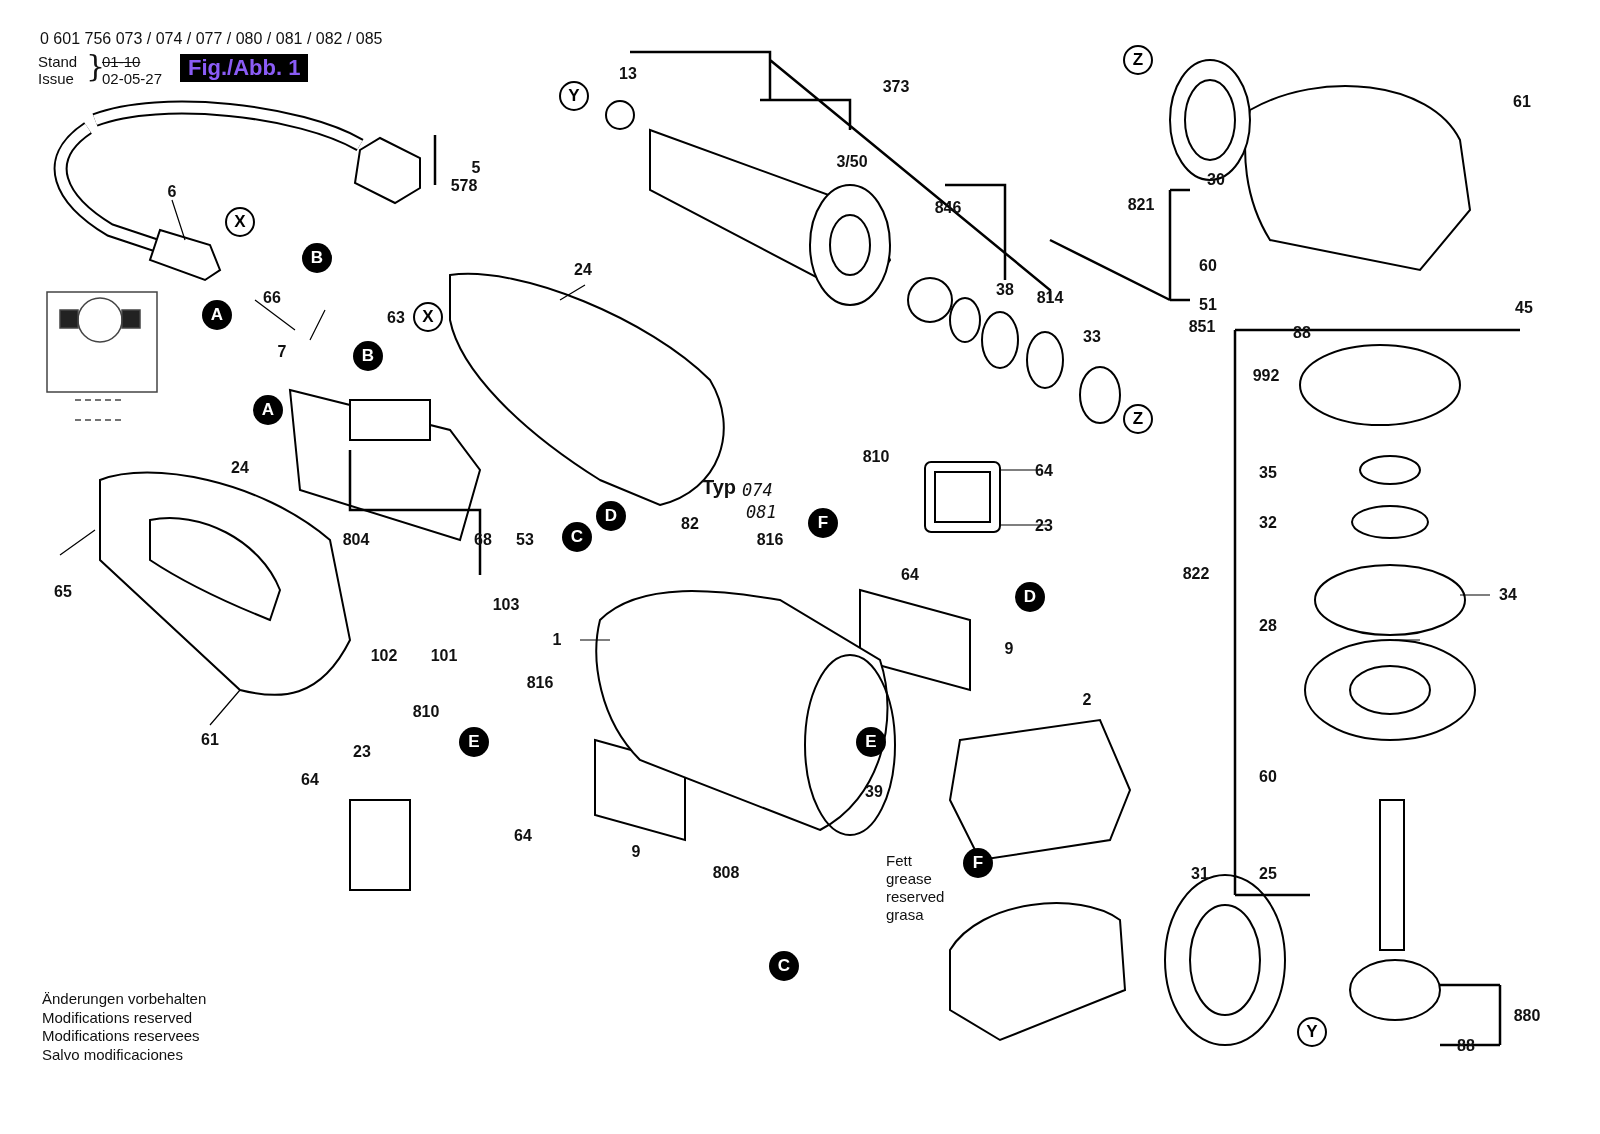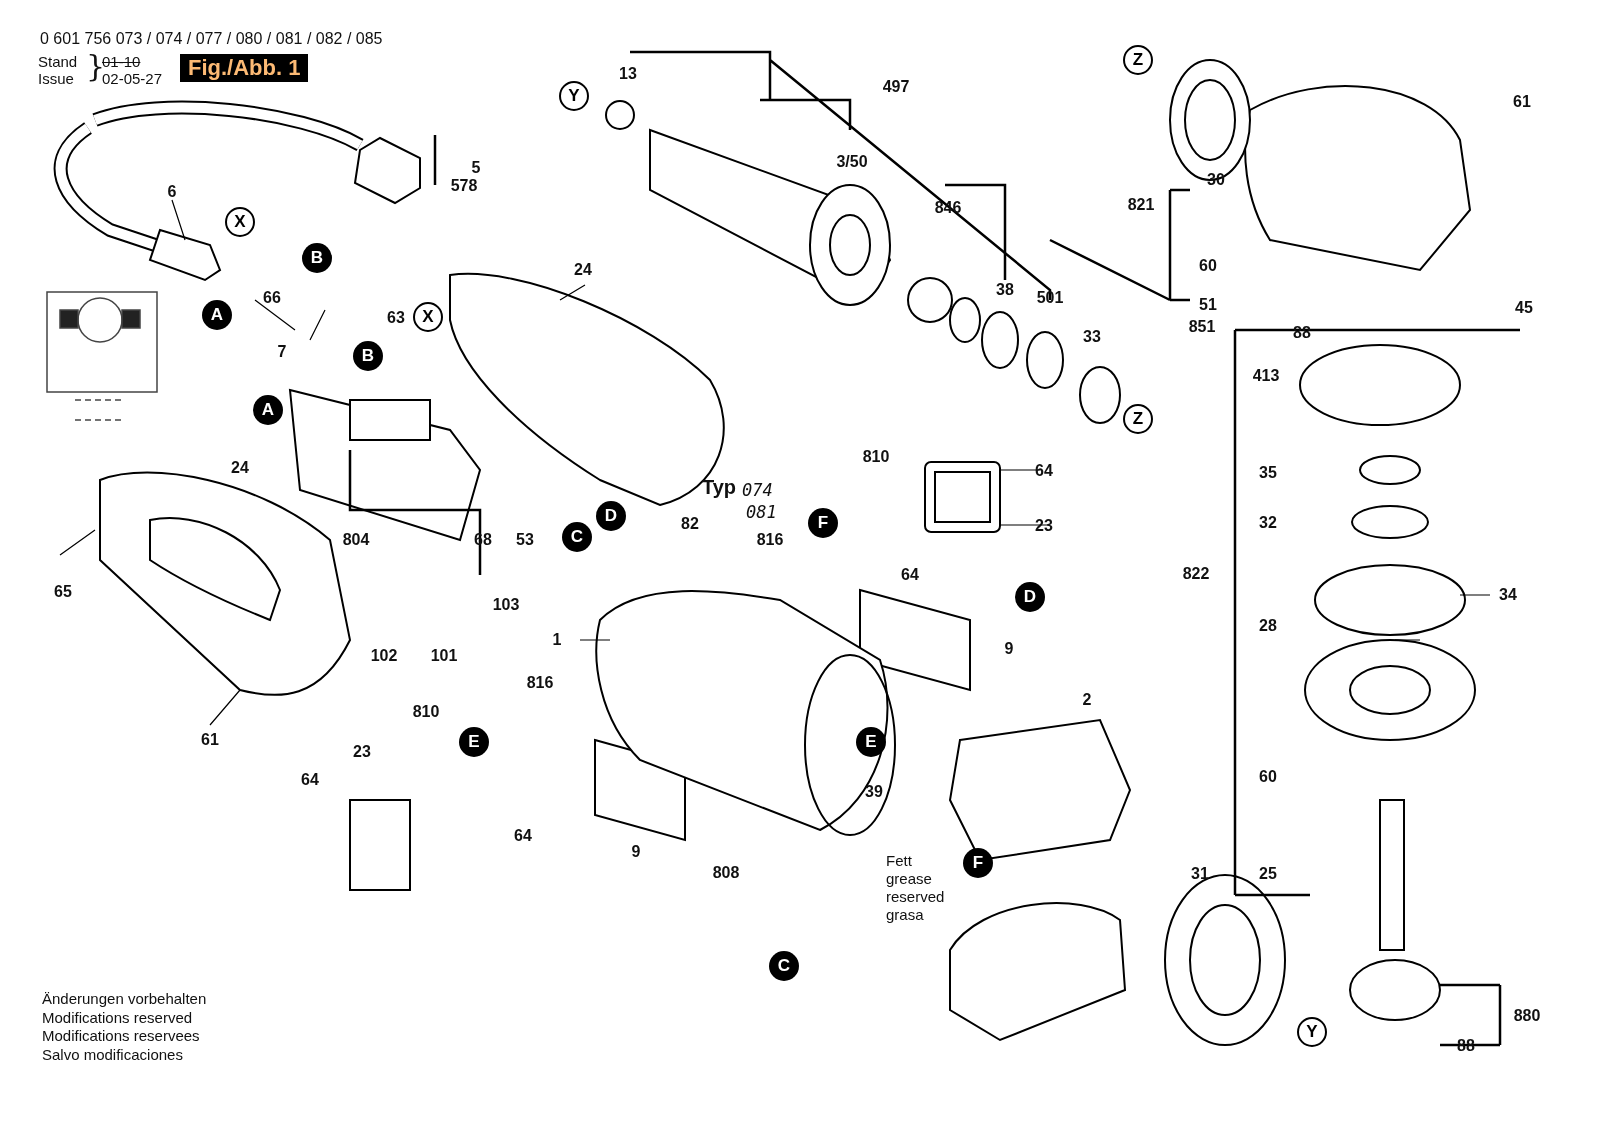--- a/index.html
+++ b/index.html
@@ -3,21 +3,21 @@
 <meta charset="utf-8">
 <style>
   html,body{margin:0;padding:0;background:#fff;}
   body{width:1600px;height:1134px;position:relative;overflow:hidden;font-family:"Liberation Sans",sans-serif;color:#111;}
   #diagram{position:absolute;left:0;top:0;width:1600px;height:1134px;}
   .hdr{position:absolute;font-family:"Liberation Sans",sans-serif;}
   .model{left:40px;top:30px;font-size:16px;}
   .stand{left:38px;top:53px;font-size:15px;line-height:17px;}
   .stand-date{left:102px;top:53px;font-size:15px;line-height:17px;}
   .brace{left:86px;top:50px;font-size:30px;line-height:32px;font-family:"DejaVu Serif",serif;}
-  .fig{left:180px;top:54px;background:#000;color:#fdba74;font-weight:bold;font-size:22px;padding:0 8px;line-height:28px;}
+  .fig{left:180px;top:54px;background:#000;color:#8b5cf6;font-weight:bold;font-size:22px;padding:0 8px;line-height:28px;}
   .strike{text-decoration:line-through;}
   .footer{position:absolute;left:42px;top:990px;font-size:15px;line-height:18.5px;}
   .footer div{white-space:nowrap;}
   .lbl{position:absolute;font-weight:bold;font-size:16px;white-space:nowrap;transform:translate(-50%,-50%);}
   .typ{position:absolute;left:702px;top:476px;font-weight:bold;font-size:20px;}
   .typv{position:absolute;font-style:italic;font-family:"DejaVu Sans Mono",monospace;font-size:17px;}
   .grease{position:absolute;left:886px;top:852px;font-size:15px;line-height:18px;}
   .circ{position:absolute;width:30px;height:30px;border-radius:50%;transform:translate(-50%,-50%);display:flex;align-items:center;justify-content:center;font-weight:bold;font-size:17px;}
   .circ.fill{background:#000;color:#fff;}
   .circ.open{background:#fff;color:#000;border:2.5px solid #000;box-sizing:border-box;}
@@ -164,43 +164,43 @@
 <div class="lbl" style="left:557px;top:640px">1</div>
 <div class="lbl" style="left:426px;top:712px">810</div>
 <div class="lbl" style="left:540px;top:683px">816</div>
 <div class="lbl" style="left:523px;top:836px">64</div>
 <div class="lbl" style="left:362px;top:752px">23</div>
 <div class="lbl" style="left:310px;top:780px">64</div>
 <div class="lbl" style="left:636px;top:852px">9</div>
 <div class="lbl" style="left:726px;top:873px">808</div>
 <div class="lbl" style="left:874px;top:792px">39</div>
 <div class="lbl" style="left:628px;top:74px">13</div>
-<div class="lbl" style="left:896px;top:87px">497</div>
+<div class="lbl" style="left:896px;top:87px">373</div>
 <div class="lbl" style="left:852px;top:162px">3/50</div>
 <div class="lbl" style="left:948px;top:208px">846</div>
 <div class="lbl" style="left:1005px;top:290px">38</div>
-<div class="lbl" style="left:1050px;top:298px">501</div>
+<div class="lbl" style="left:1050px;top:298px">814</div>
 <div class="lbl" style="left:1092px;top:337px">33</div>
 <div class="lbl" style="left:876px;top:457px">810</div>
 <div class="lbl" style="left:770px;top:540px">816</div>
 <div class="lbl" style="left:910px;top:575px">64</div>
 <div class="lbl" style="left:1044px;top:471px">64</div>
 <div class="lbl" style="left:1044px;top:526px">23</div>
 <div class="lbl" style="left:1009px;top:649px">9</div>
 <div class="lbl" style="left:1087px;top:700px">2</div>
 <div class="lbl" style="left:1200px;top:874px">31</div>
 <div class="lbl" style="left:1216px;top:180px">30</div>
 <div class="lbl" style="left:1141px;top:205px">821</div>
 <div class="lbl" style="left:1522px;top:102px">61</div>
 <div class="lbl" style="left:1208px;top:266px">60</div>
 <div class="lbl" style="left:1208px;top:305px">51</div>
 <div class="lbl" style="left:1202px;top:327px">851</div>
 <div class="lbl" style="left:1524px;top:308px">45</div>
 <div class="lbl" style="left:1302px;top:333px">88</div>
-<div class="lbl" style="left:1266px;top:376px">413</div>
+<div class="lbl" style="left:1266px;top:376px">992</div>
 <div class="lbl" style="left:1268px;top:473px">35</div>
 <div class="lbl" style="left:1268px;top:523px">32</div>
 <div class="lbl" style="left:1196px;top:574px">822</div>
 <div class="lbl" style="left:1508px;top:595px">34</div>
 <div class="lbl" style="left:1268px;top:626px">28</div>
 <div class="lbl" style="left:1268px;top:777px">60</div>
 <div class="lbl" style="left:1268px;top:874px">25</div>
 <div class="lbl" style="left:1527px;top:1016px">880</div>
 <div class="lbl" style="left:1466px;top:1046px">88</div>
 

